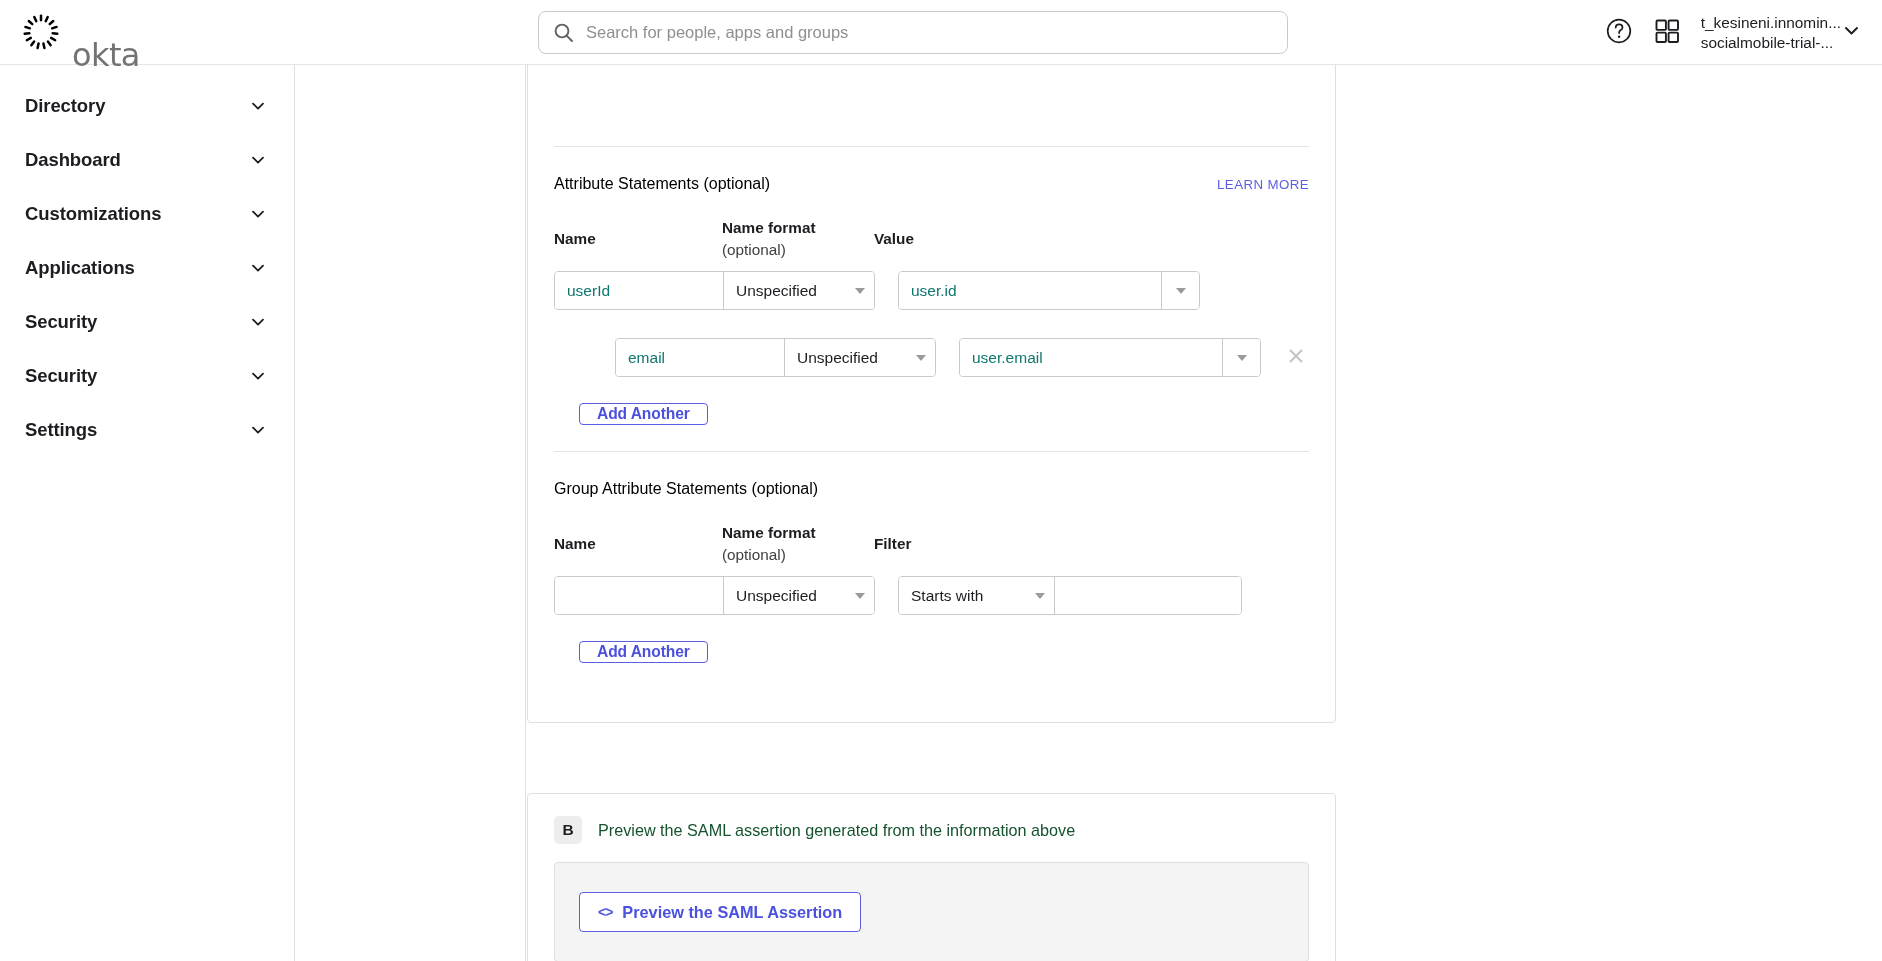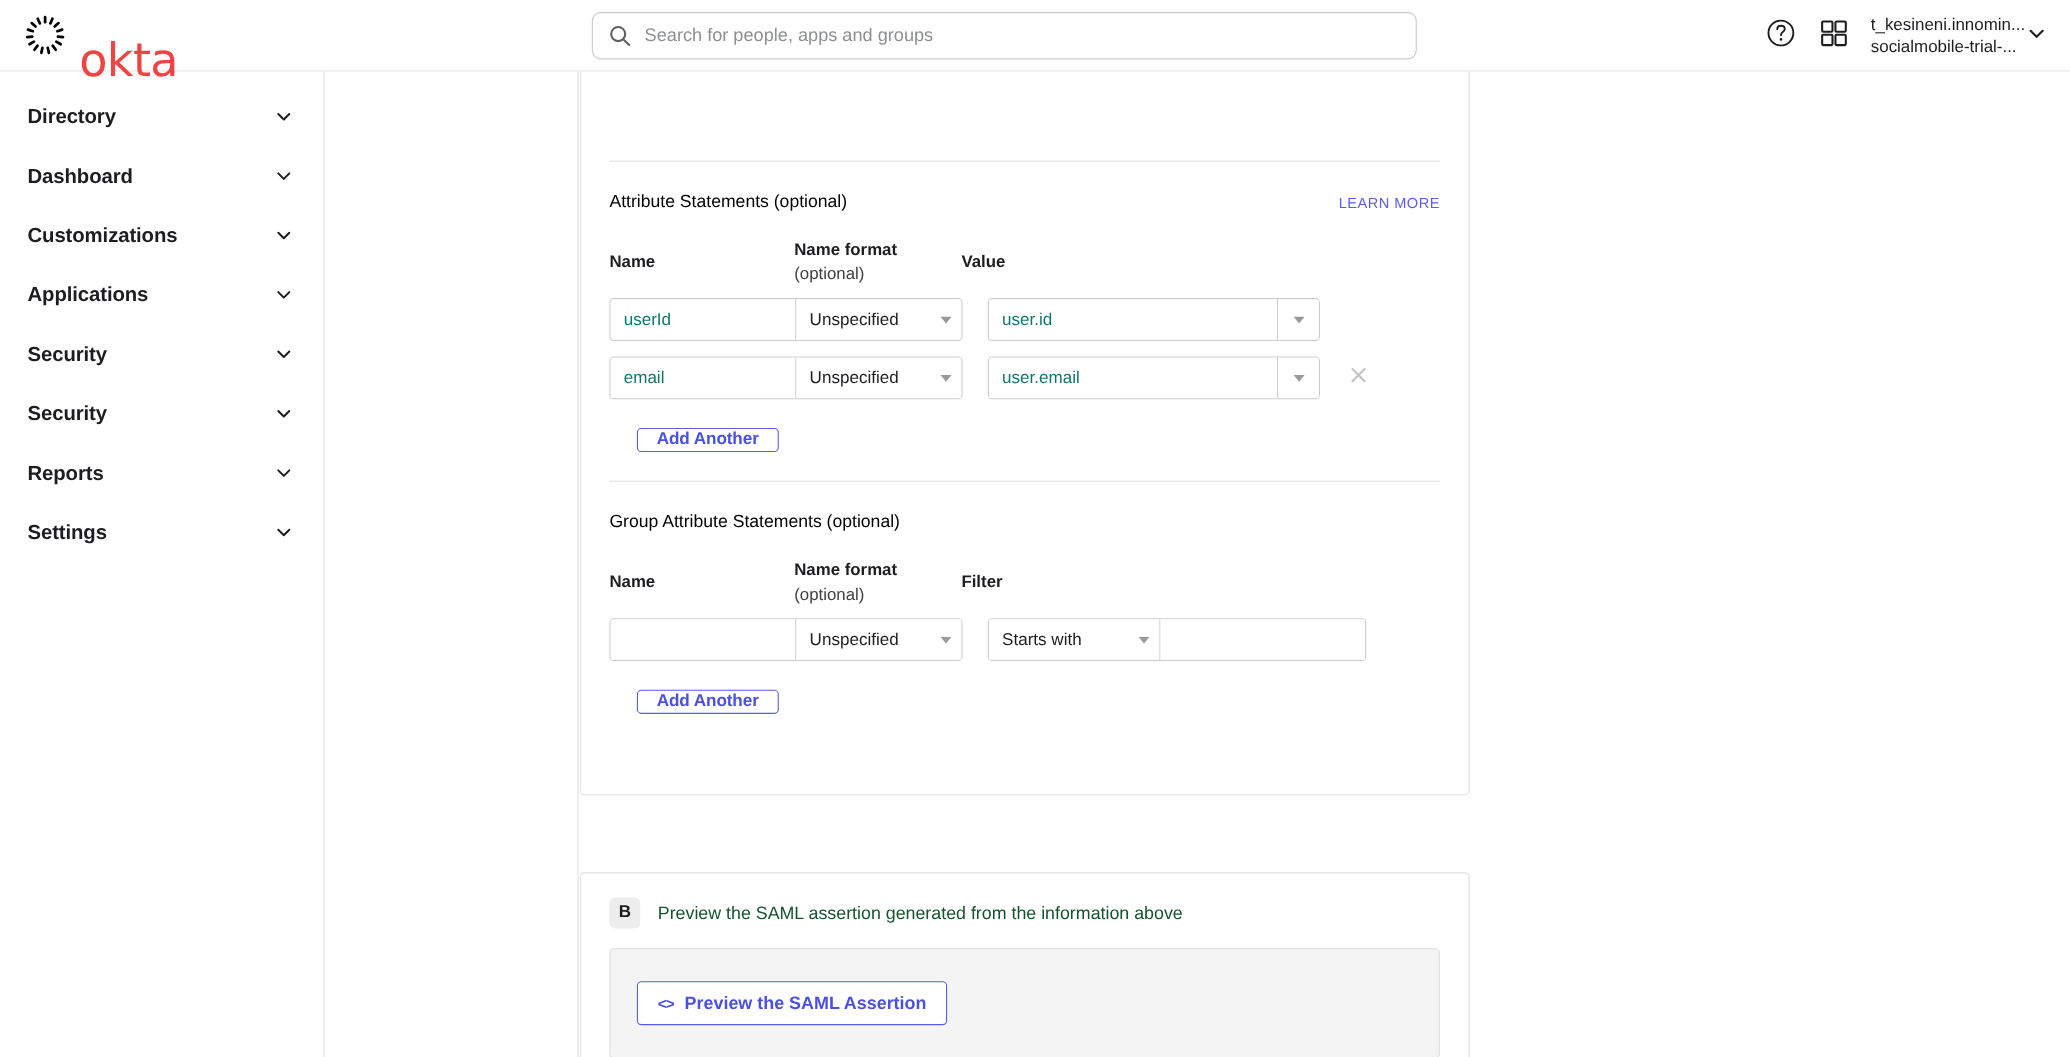--- a/index.html
+++ b/index.html
@@ -24,23 +24,23 @@
   }
   .brand {
     position: absolute;
     left: 22px; top: 10px;
     display: flex; align-items: center; gap: 12px;
     height: 44px;
     cursor: pointer;
   }
   .brand-mark { width: 38px; height: 38px; display:block; }
   .brand-word {
-    font-size: 42px;
+    font-size: 32px;
     font-weight: 400;
-    color: #ef4444;
+    color: #737373;
     letter-spacing: -0.6px;
     line-height: 1;
     font-family: "DejaVu Sans", sans-serif;
     margin-top: 46px;
   }
 
   .searchwrap {
     position: absolute;
     left: 538px; top: 11px;
     width: 750px; height: 43px;
@@ -186,21 +186,21 @@
   .ch-name { width: 168px; }
   .ch-format { width: 152px; }
   .ch-value { width: 200px; }
 
   .row {
     display: flex;
     align-items: center;
     margin-top: 12px;
     position: relative;
   }
-  .row + .row { margin-top: 14px; }
+  .row + .row { margin-top: 28px; justify-content: flex-end; }
 
   .grp {
     display: flex;
     align-items: stretch;
     border: 1px solid #c9cacb;
     border-radius: 4px;
     background: #ffffff;
     overflow: hidden;
     height: 39px;
   }
@@ -427,28 +427,20 @@
   </div>
   <div class="nav-item">
     <span class="nav-label">Security</span>
     <span>
         <svg class="chev" width="20" height="20" viewBox="0 0 20 20" fill="none">
           <path d="M5 7.6 L10 12.6 L15 7.6" stroke="#1d1d21" stroke-width="1.8" stroke-linecap="round" stroke-linejoin="round"></path>
         </svg>
       </span>
   </div>
   <div class="nav-item">
-    <span class="nav-label">Reports</span>
-    <span>
-        <svg class="chev" width="20" height="20" viewBox="0 0 20 20" fill="none">
-          <path d="M5 7.6 L10 12.6 L15 7.6" stroke="#1d1d21" stroke-width="1.8" stroke-linecap="round" stroke-linejoin="round"></path>
-        </svg>
-      </span>
-  </div>
-  <div class="nav-item">
     <span class="nav-label">Settings</span>
     <span>
         <svg class="chev" width="20" height="20" viewBox="0 0 20 20" fill="none">
           <path d="M5 7.6 L10 12.6 L15 7.6" stroke="#1d1d21" stroke-width="1.8" stroke-linecap="round" stroke-linejoin="round"></path>
         </svg>
       </span>
   </div>
 </nav>
 
 <div class="rail"></div>

